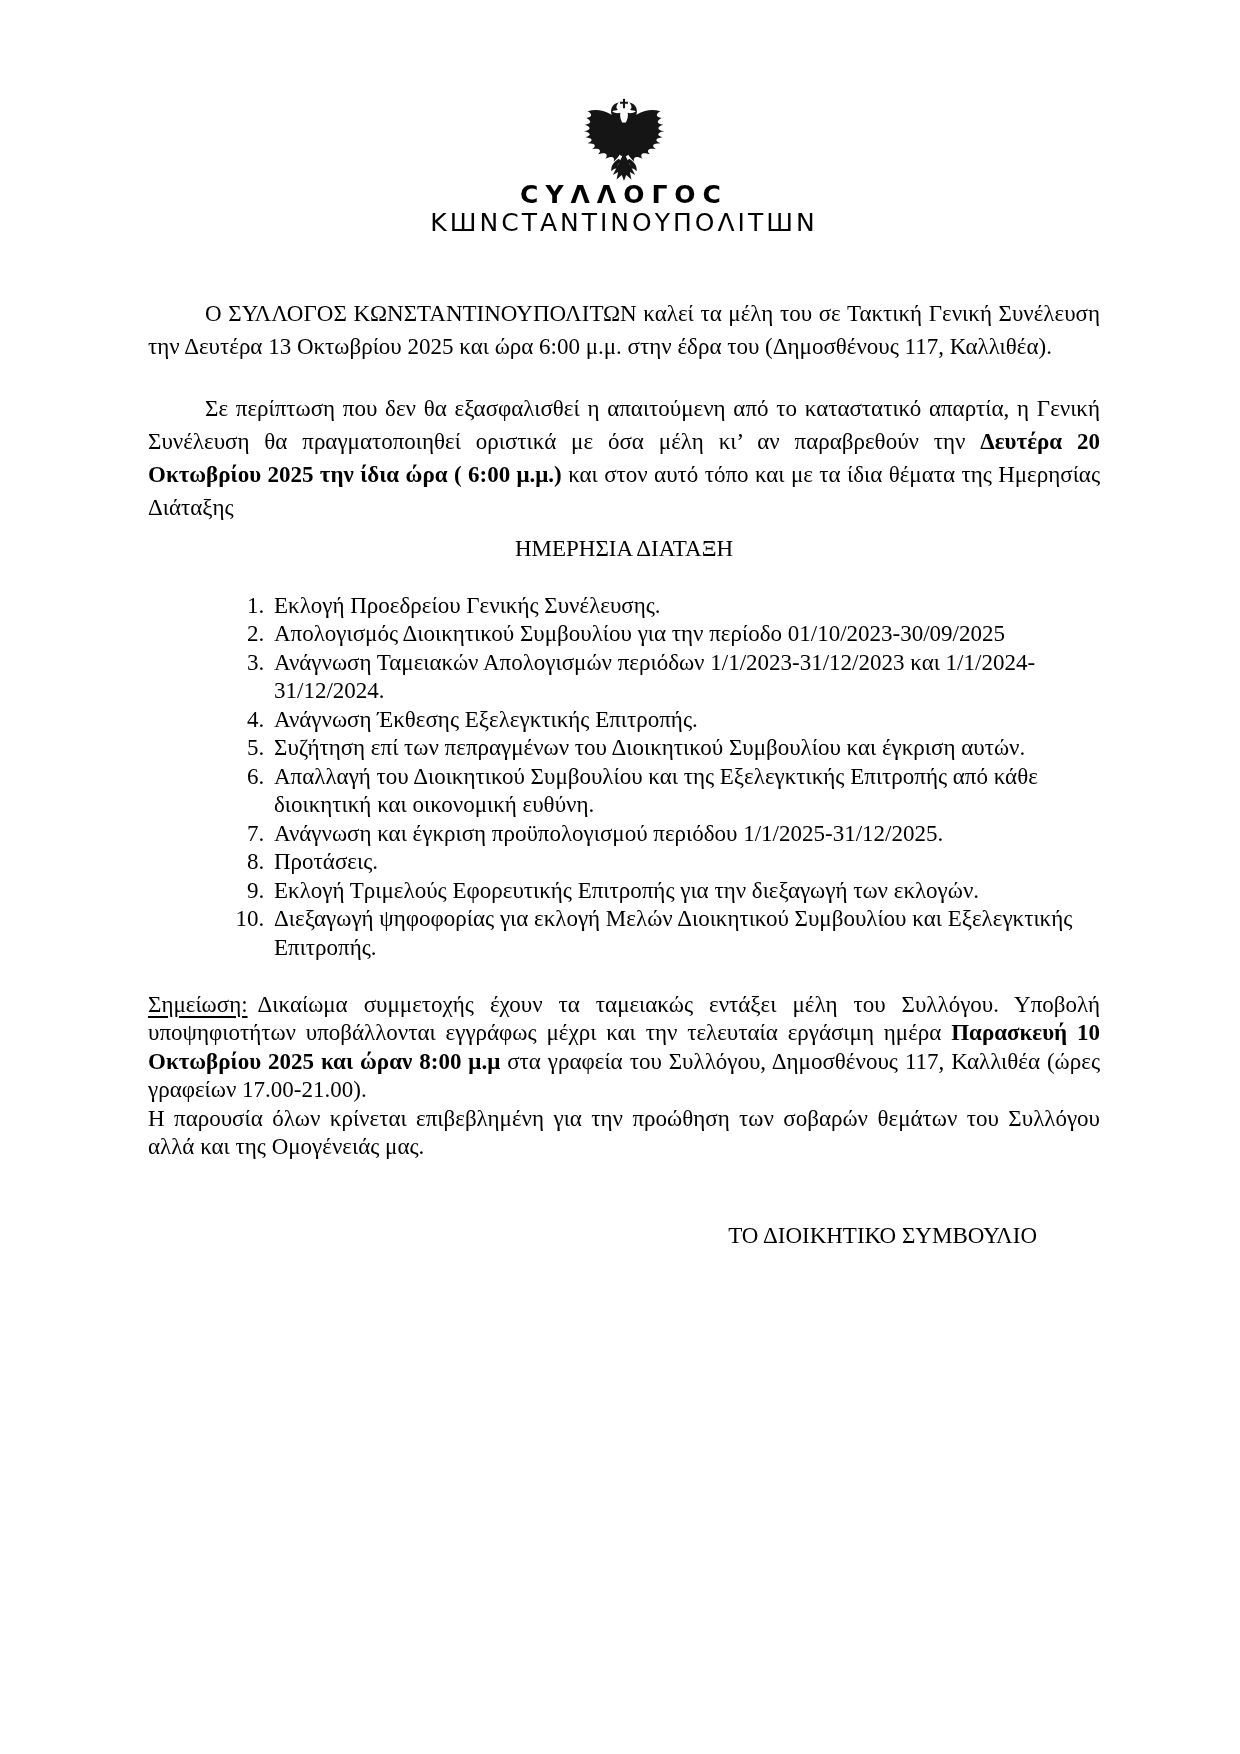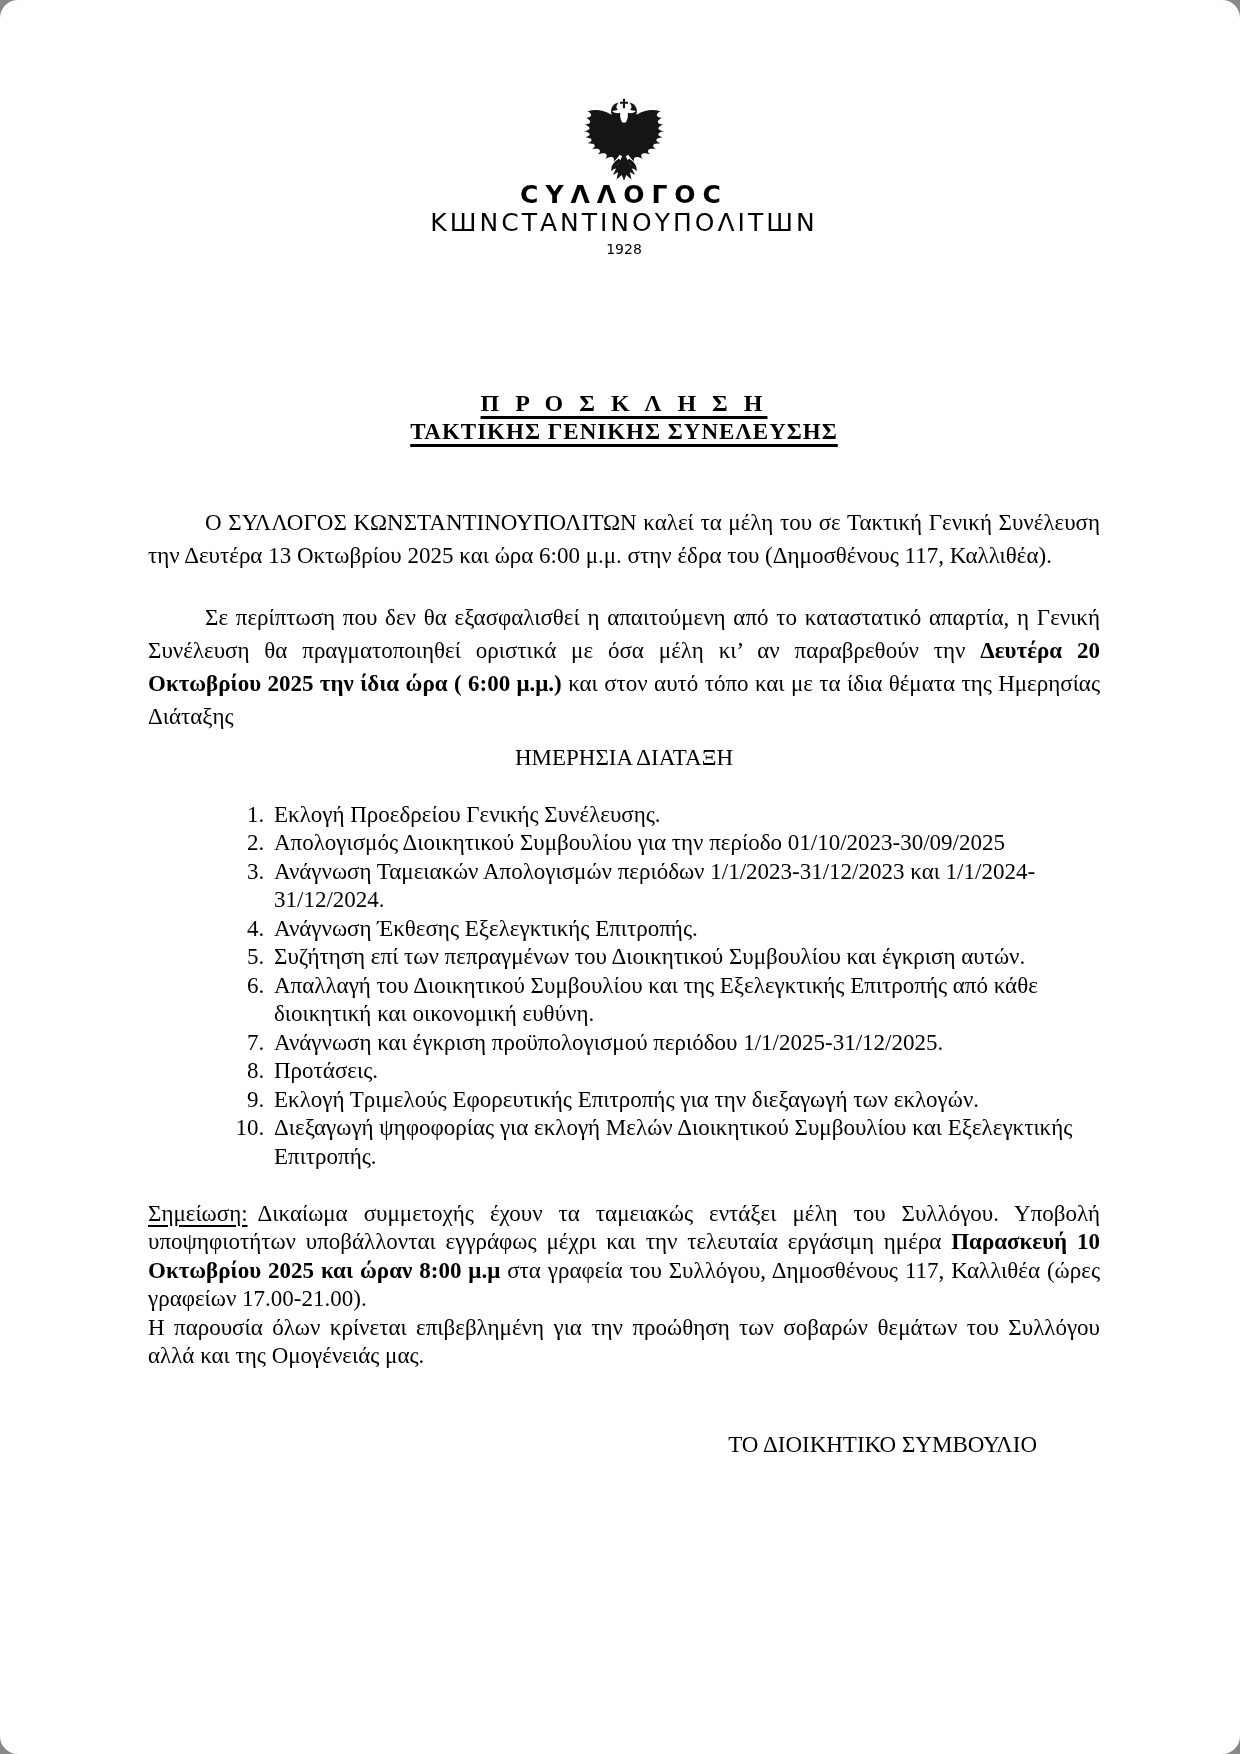--- a/index.html
+++ b/index.html
@@ -1,21 +1,20 @@
 <!DOCTYPE html>
 <html lang="el"><head>
 <meta charset="utf-8">
 <style>
   html,body{margin:0;padding:0;background:#888;}
   .page{
     width:1240px;height:1754px;margin:0 auto;background:#ffffff;color:#000;
     font-family:"Liberation Serif","DejaVu Serif",serif;
     position:relative;box-sizing:border-box;
     padding:98px 140px 0 148px;
-    border-radius:18px;
   }
   
   .logo-block{text-align:center;}
   .eagle{display:block;margin:0 auto;width:104px;height:83px;}
   .org-line1{
     font-family:"DejaVu Sans","Liberation Sans",sans-serif;
     font-weight:bold;font-size:25px;line-height:28px;letter-spacing:7px;
   }
   .org-line2{
     font-family:"DejaVu Sans","Liberation Sans",sans-serif;
@@ -97,27 +96,22 @@
         <ellipse cx="70" cy="56" rx="13" ry="23"></ellipse>
 
         <path d="M68.6,1 h2.8 v4 h4 v2.8 h-4 v6 h-2.8 v-6 h-4 v-2.8 h4 Z"></path>
 
         <path d="M70,74 L55,104 L62,100 L60,110 L67,104 L70,112
                  L73,104 L80,110 L78,100 L85,104 Z"></path>
       </g>
     </svg>
     <div class="org-line1">CΥΛΛΟΓΟC</div>
     <div class="org-line2">ΚШΝCΤΑΝΤΙΝΟΥΠΟΛΙΤШΝ</div>
-    <div class="org-year">1928</div>
   </header>
 
-  <div class="title-block">
-    <div class="doc-title">Π Ρ Ο Σ Κ Λ Η Σ Η</div>
-    <div class="doc-subtitle">ΤΑΚΤΙΚΗΣ ΓΕΝΙΚΗΣ ΣΥΝΕΛΕΥΣΗΣ</div>
-  </div>
 
   <p class="body-par indent first">Ο ΣΥΛΛΟΓΟΣ ΚΩΝΣΤΑΝΤΙΝΟΥΠΟΛΙΤΩΝ καλεί τα μέλη του σε Τακτική Γενική Συνέλευση την Δευτέρα 13 Οκτωβρίου 2025  και ώρα 6:00 μ.μ. στην έδρα του (Δημοσθένους 117, Καλλιθέα).</p>
 
   <p class="body-par indent"><span>Σε περίπτωση που δεν θα εξασφαλισθεί η απαιτούμενη από το καταστατικό απαρτία, η Γενική Συνέλευση θα πραγματοποιηθεί οριστικά με όσα μέλη κι’ αν παραβρεθούν την </span><b>Δευτέρα 20 Οκτωβρίου 2025 την ίδια ώρα ( 6:00 μ.μ.)</b><span> και στον αυτό τόπο και με τα ίδια θέματα της Ημερησίας Διάταξης</span></p>
 
   <div class="agenda-heading">ΗΜΕΡΗΣΙΑ ΔΙΑΤΑΞΗ</div>
 
   <ol class="agenda-list">
       <li>Εκλογή Προεδρείου Γενικής Συνέλευσης.</li>
       <li>Απολογισμός Διοικητικού Συμβουλίου για την περίοδο  01/10/2023-30/09/2025</li>

